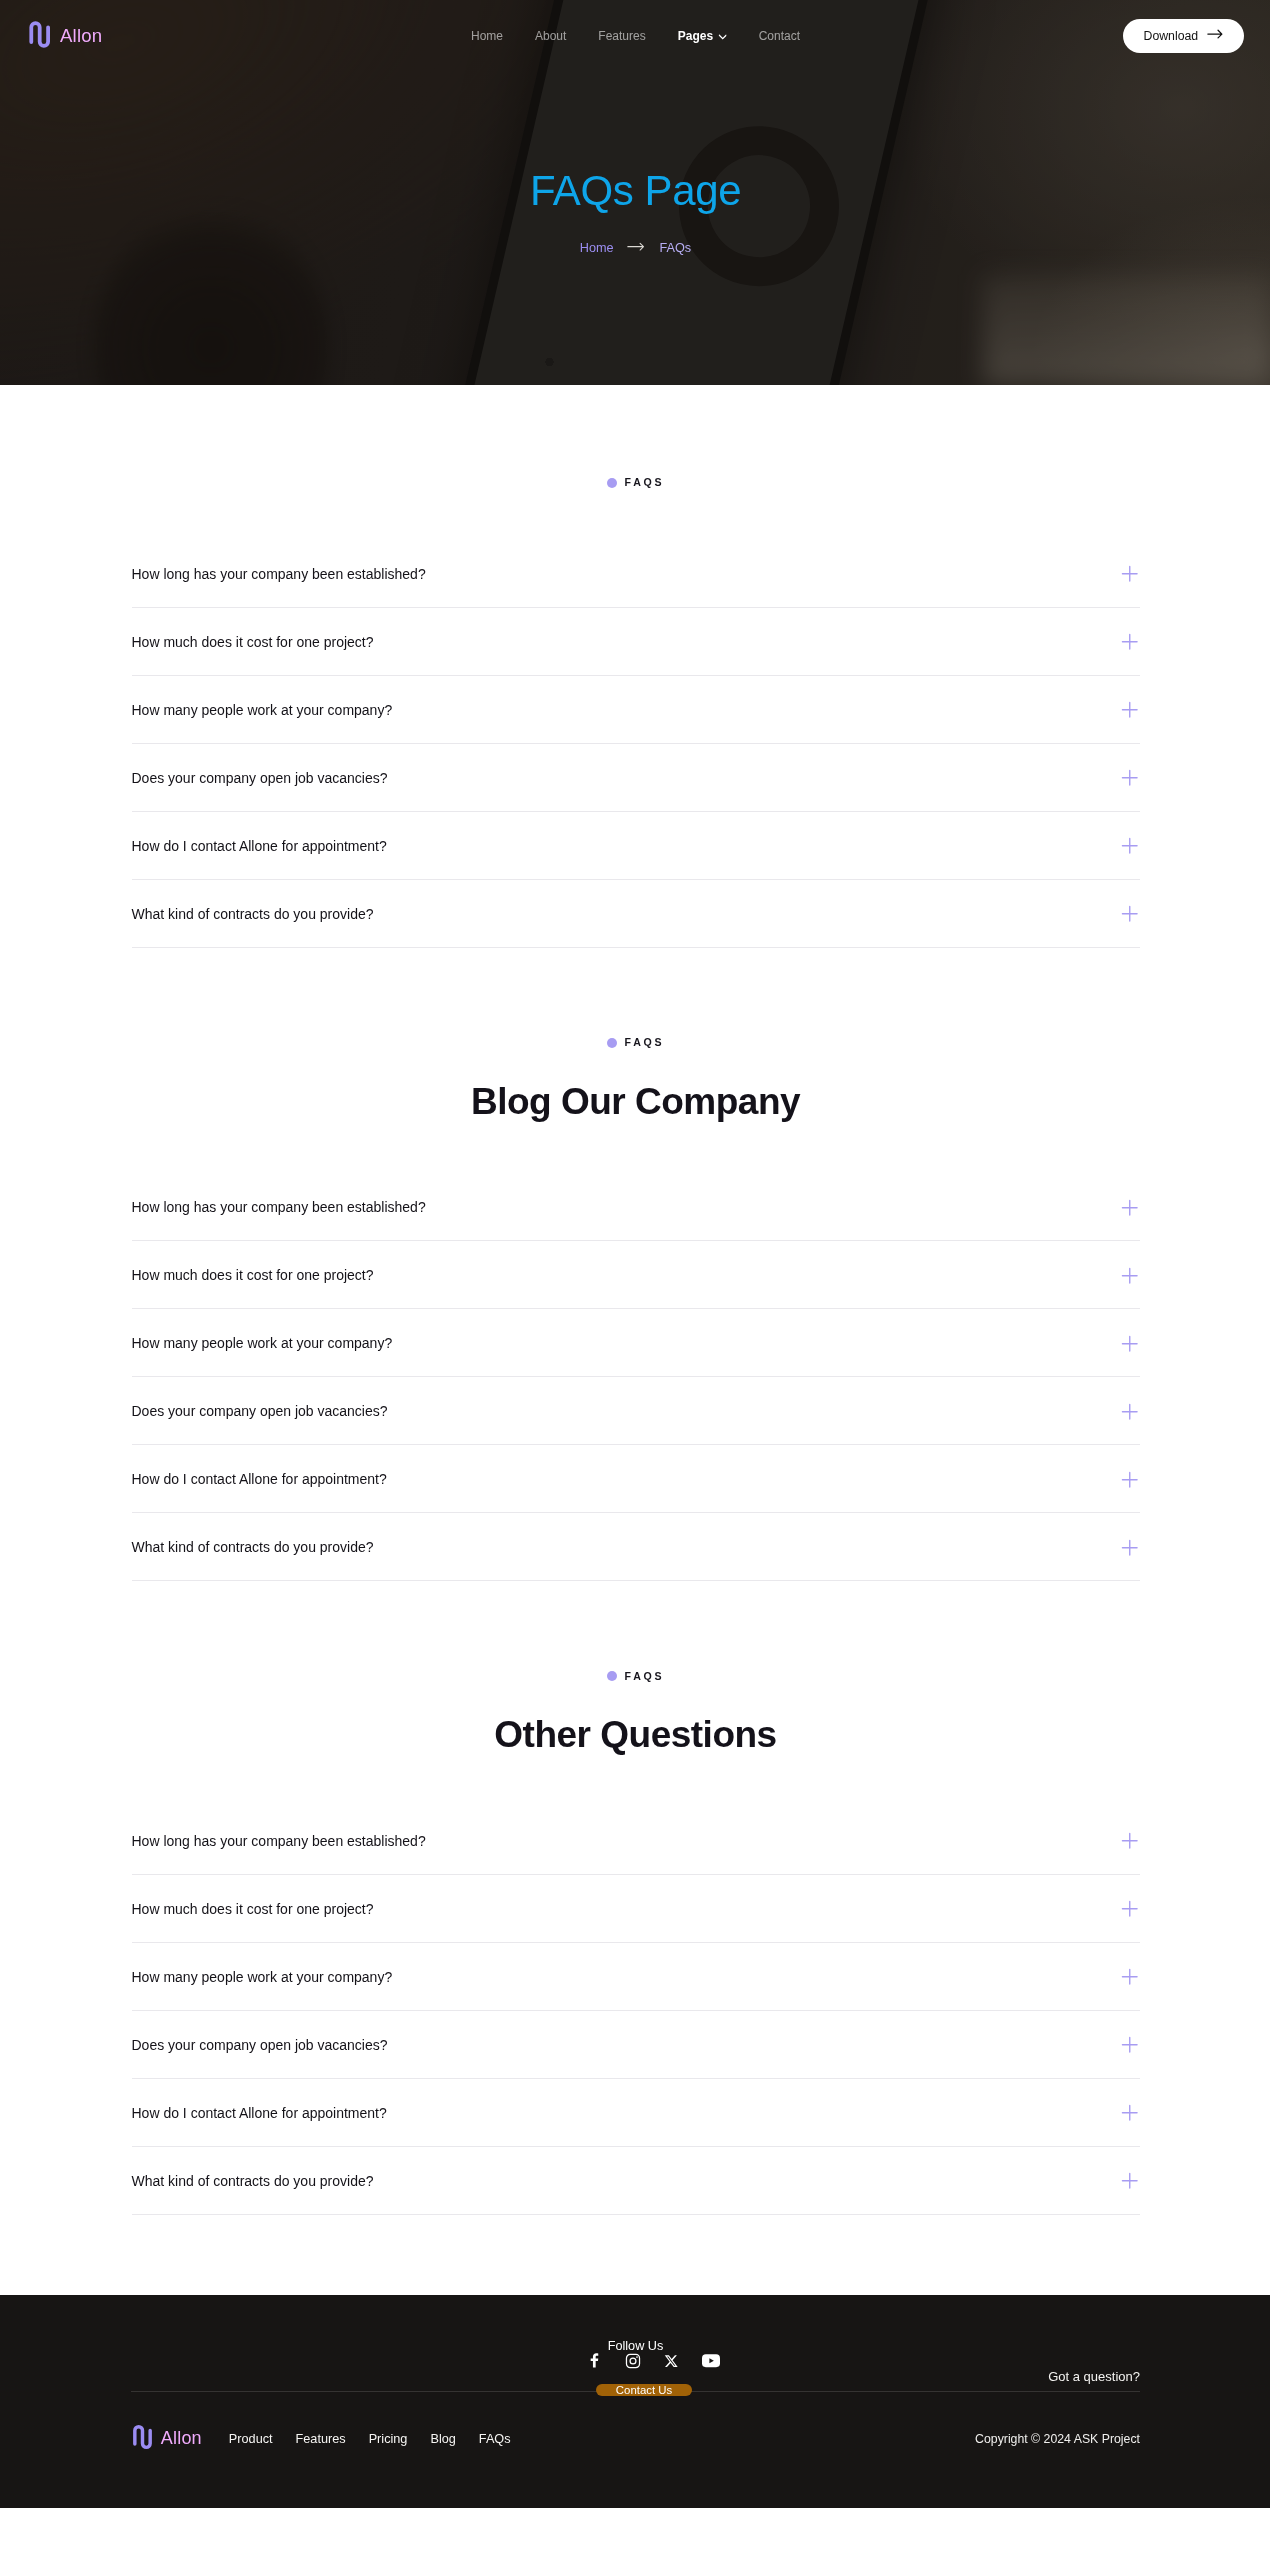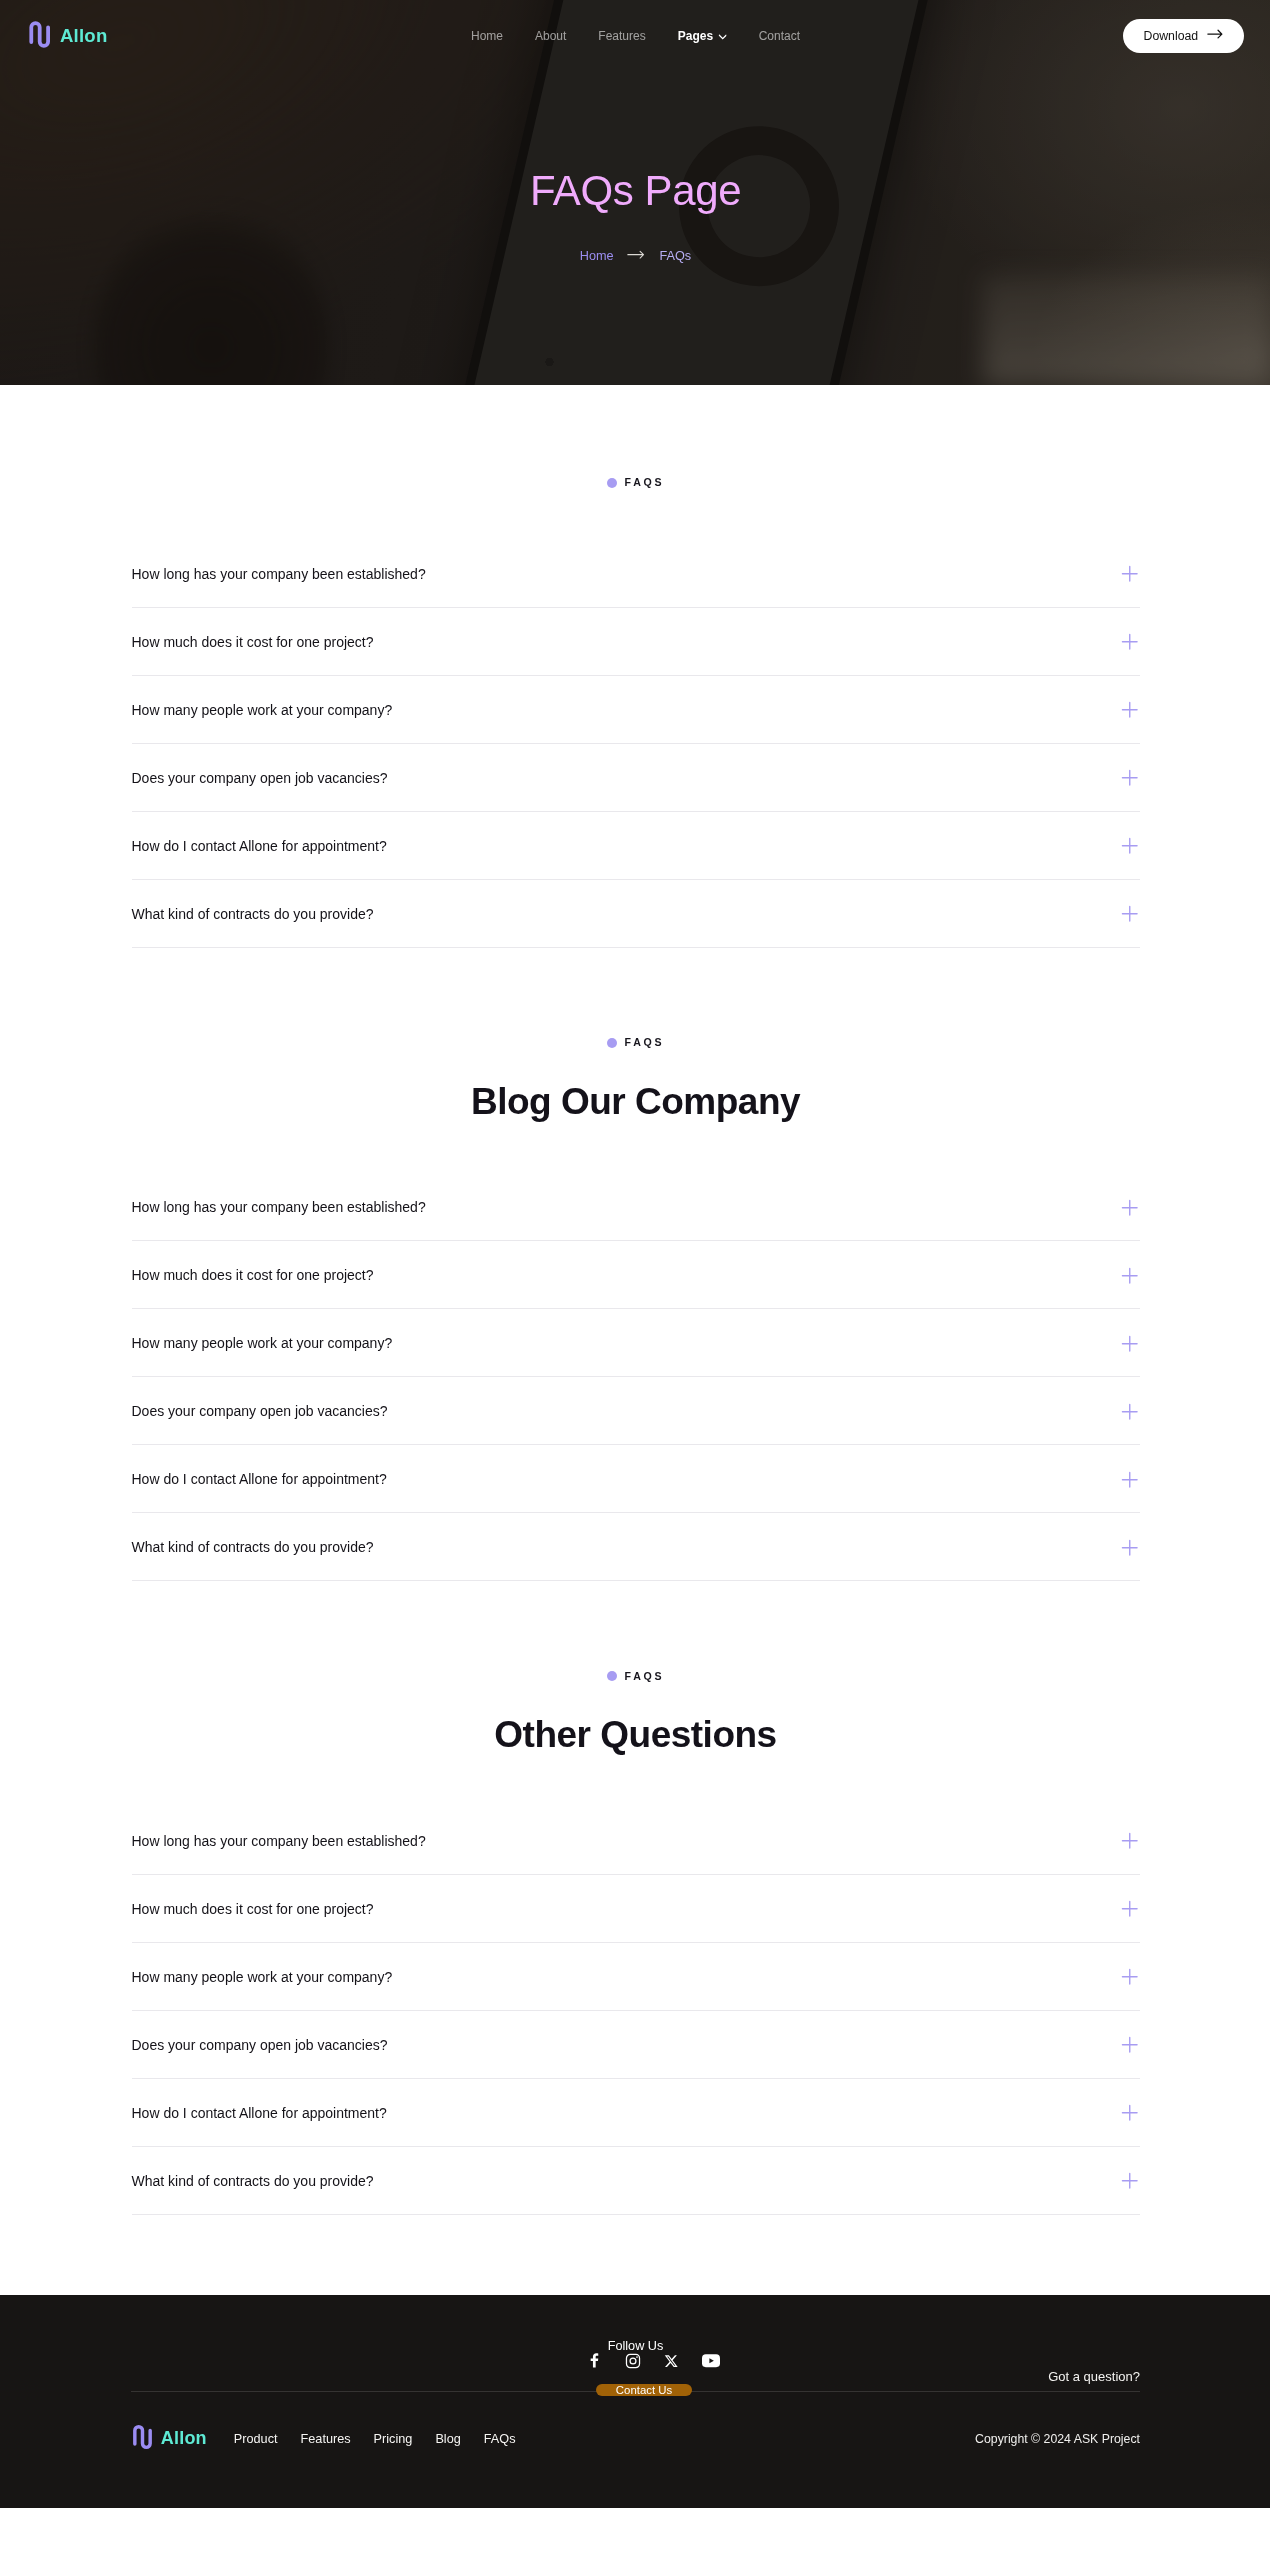--- a/index.html
+++ b/index.html
@@ -66,21 +66,21 @@
   .hero-overlay { position: absolute; inset: 0; background: rgba(16,13,11,.38); }
 
   
   .site-header {
     position: absolute; top: 0; left: 0; right: 0; height: 71px;
     display: flex; align-items: center;
     padding: 0 27px;
     z-index: 5;
   }
   .brand { display: flex; align-items: center; gap: 7.6px; cursor: pointer; }
-  .brand-name { color: #5eead4; font-size: 18.6px; font-weight: 700; letter-spacing: 0.2px; }
+  .brand-name { color: #f0abfc; font-size: 18.6px; font-weight: 400; letter-spacing: 0.2px; }
   .main-nav {
     position: absolute; left: 50%; transform: translateX(-50%);
     display: flex; align-items: center; gap: 32px;
   }
   .nav-link {
     color: rgba(255,255,255,.58);
     font-size: 12px; text-decoration: none; cursor: pointer;
     display: inline-flex; align-items: center; gap: 5.1px;
   }
   .nav-link.active { color: #ffffff; font-weight: 700; }
@@ -94,21 +94,21 @@
     font-size: 12.3px; font-weight: 500;
     cursor: pointer;
   }
 
   .hero-content {
     position: absolute; inset: 0; z-index: 4;
     display: flex; flex-direction: column; align-items: center; justify-content: center;
     padding-top: 32px;
   }
   .hero-title {
-    margin: 12px; color: #f0abfc;
+    margin: 4px; color: #0ea5e9;
     font-size: 42px; font-weight: 500; letter-spacing: -0.4px;
   }
   .breadcrumb {
     margin-top: 22px;
     display: flex; align-items: center; gap: 13.6px;
     font-size: 12.7px;
   }
   .crumb-home { color: #9C8EF2; text-decoration: none; cursor: pointer; }
   .crumb-current { color: #B7AEF4; }
 

